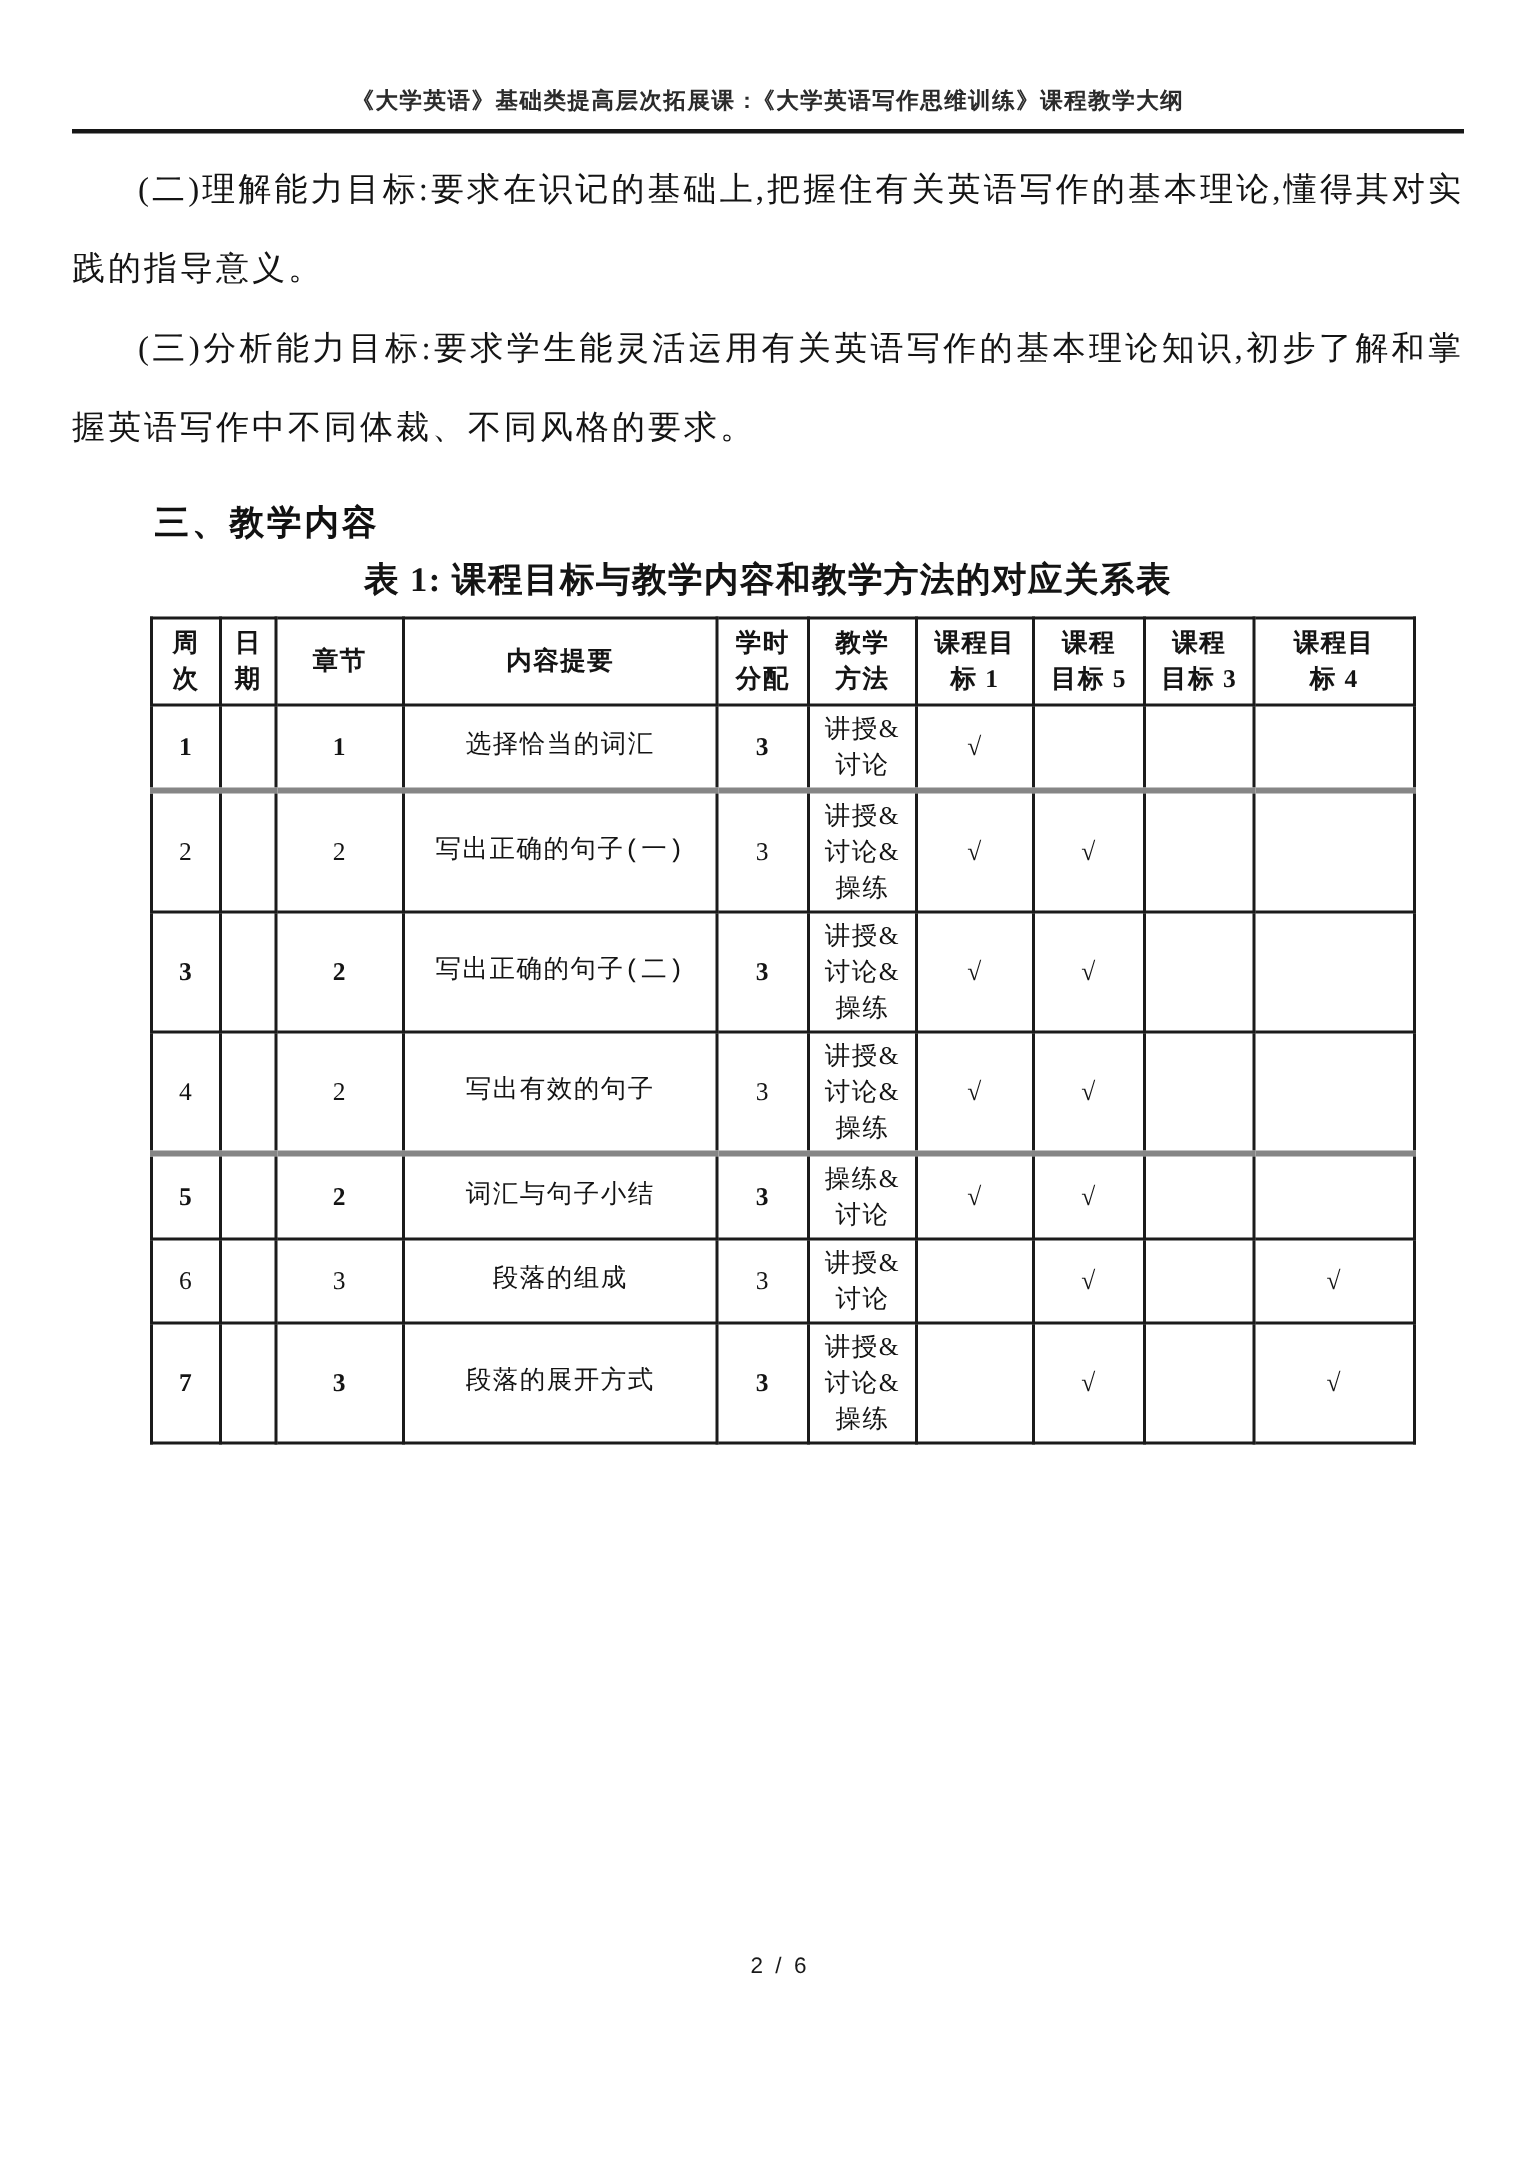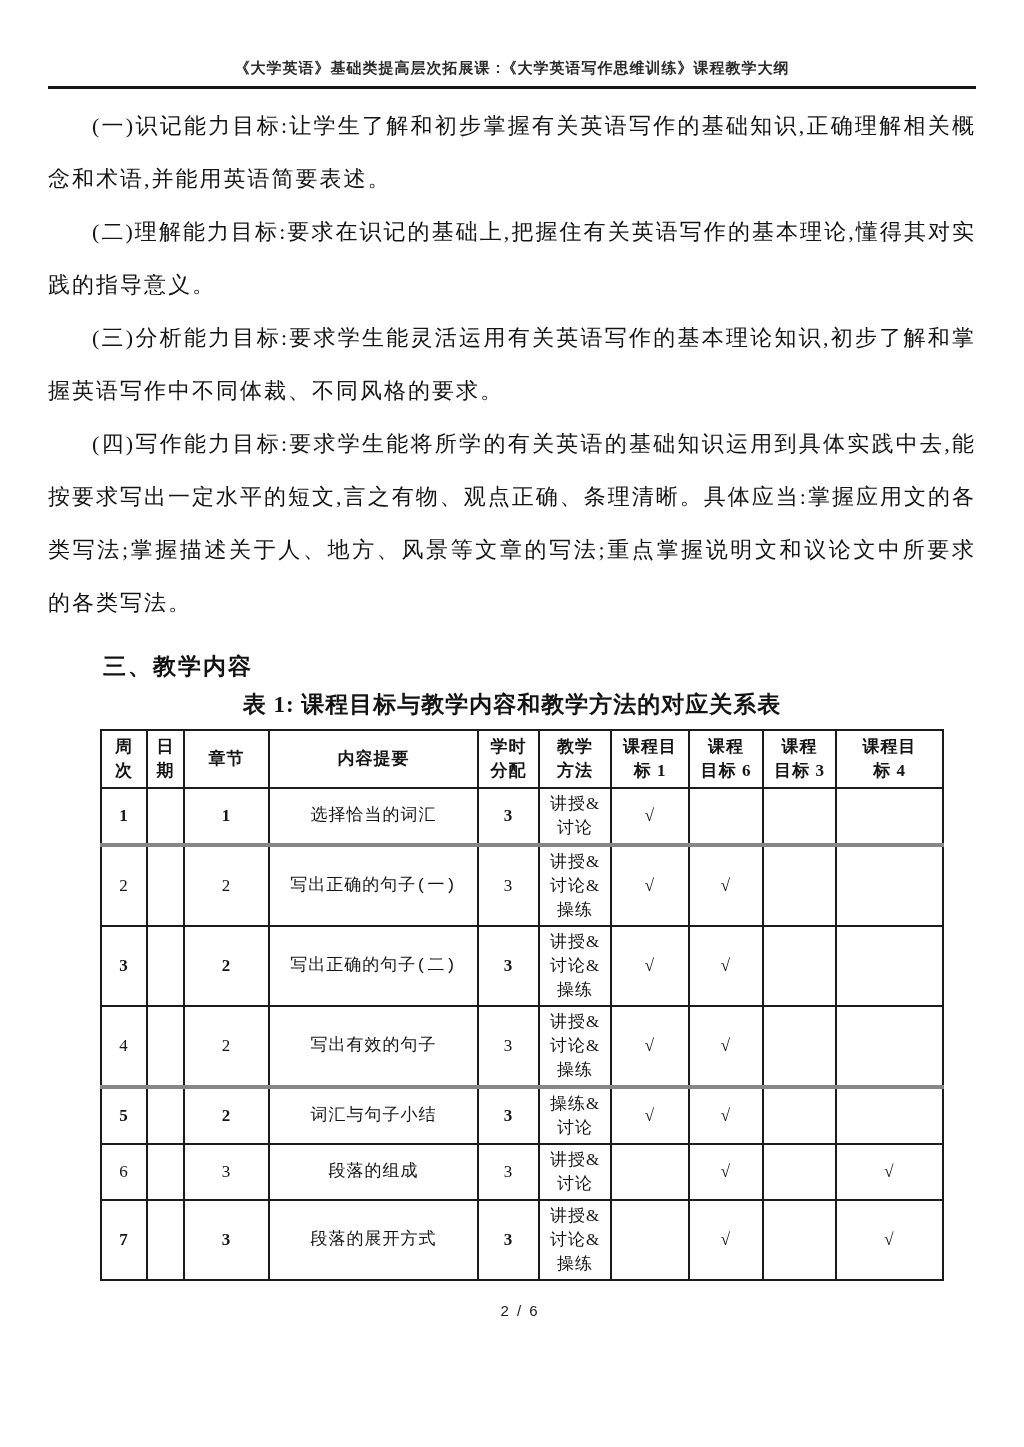--- a/index.html
+++ b/index.html
@@ -100,24 +100,22 @@
 </style>
 </head>
 <body>
 
 <div class="page">
 
   <div class="doc-header">《大学英语》基础类提高层次拓展课 :《大学英语写作思维训练》课程教学大纲</div>
   <div class="header-rule"></div>
 
   <div class="body-text">
-    <p class="para">(一)识记能力目标:让学生了解和初步掌握有关英语写作的基础知识,正确理解相关概念和术语,并能用英语简要表述。</p>
     <p class="para">(二)理解能力目标:要求在识记的基础上,把握住有关英语写作的基本理论,懂得其对实践的指导意义。</p>
     <p class="para">(三)分析能力目标:要求学生能灵活运用有关英语写作的基本理论知识,初步了解和掌握英语写作中不同体裁、不同风格的要求。</p>
-    <p class="para">(四)写作能力目标:要求学生能将所学的有关英语的基础知识运用到具体实践中去,能按要求写出一定水平的短文,言之有物、观点正确、条理清晰。具体应当:掌握应用文的各类写法;掌握描述关于人、地方、风景等文章的写法;重点掌握说明文和议论文中所要求的各类写法。</p>
 
     <div class="section-heading">三、教学内容</div>
     <div class="table-title">表 1: 课程目标与教学内容和教学方法的对应关系表</div>
 
     <table class="course-table">
       <colgroup>
         <col style="width:46px">
           <col style="width:37px">
           <col style="width:85px">
         <col style="width:209px">
@@ -153,21 +151,21 @@
           <td>
             <span class="hl">教学</span>
             <span class="hl">方法</span>
           </td>
           <td>
             <span class="hl">课程目</span>
             <span class="hl">标 1</span>
           </td>
           <td>
             <span class="hl">课程</span>
-            <span class="hl">目标 6</span>
+            <span class="hl">目标 5</span>
           </td>
           <td>
             <span class="hl">课程</span>
             <span class="hl">目标 3</span>
           </td>
           <td>
             <span class="hl">课程目</span>
             <span class="hl">标 4</span>
           </td>
         </tr>

